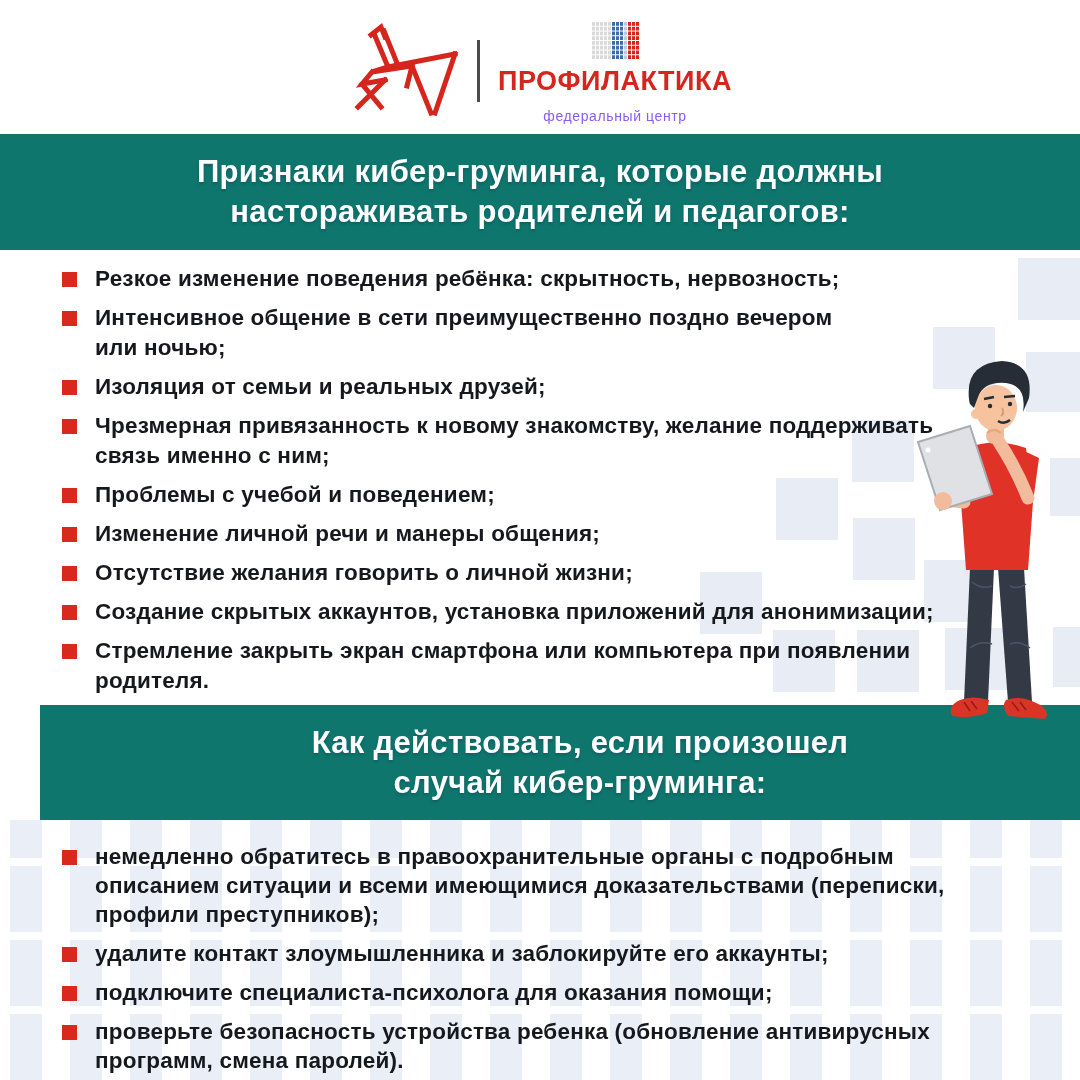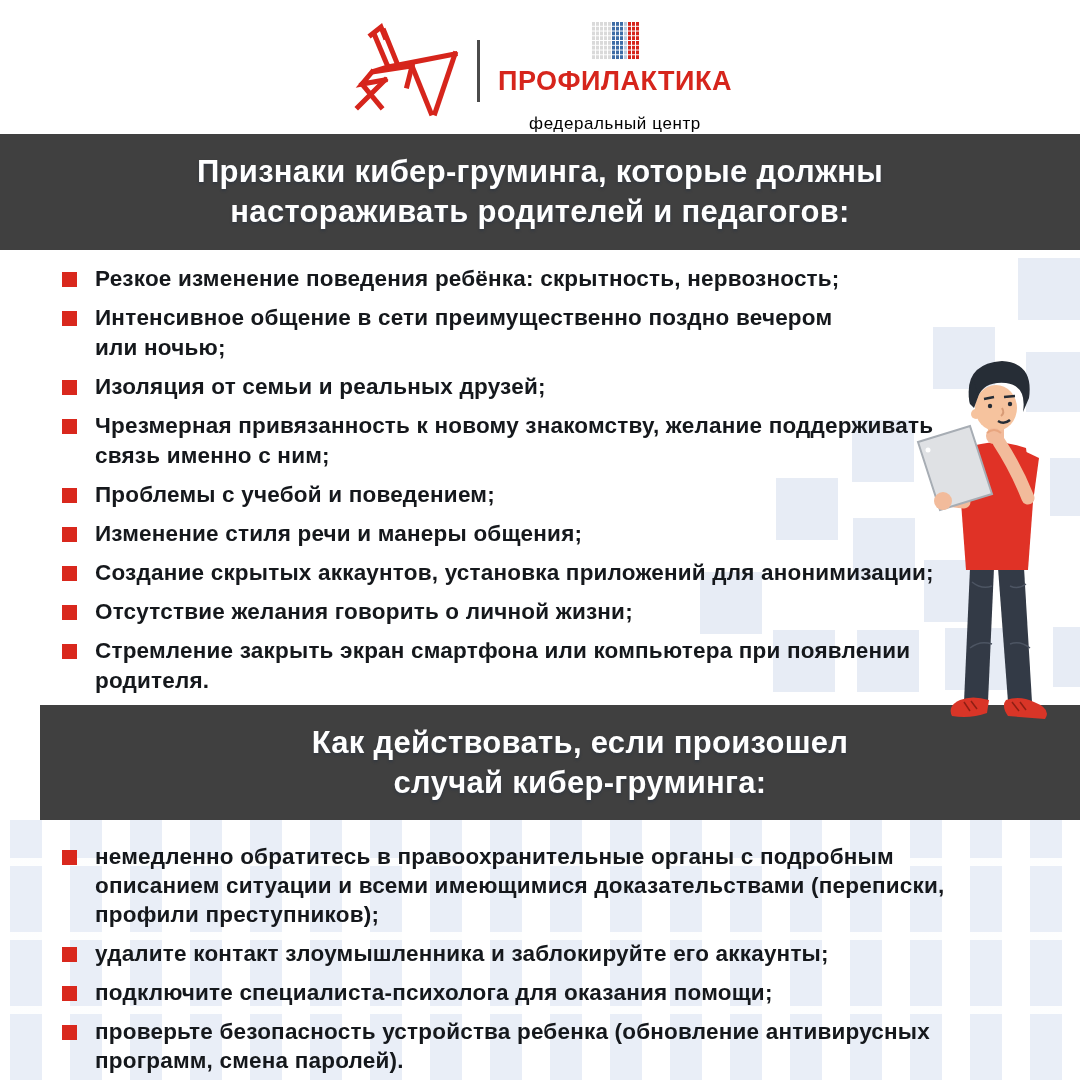--- a/index.html
+++ b/index.html
@@ -20,24 +20,24 @@
   .divider{position:absolute;left:477px;top:40px;width:3px;height:62px;background:#4b4b4b;}
   .brand{position:absolute;left:495px;top:22px;width:240px;text-align:center;}
   .pxgrid{display:flex;width:48px;height:38px;margin:0 auto 6px auto;}
   .px{height:38px;background-image:linear-gradient(0deg,#fff 1px,transparent 1px),
        linear-gradient(90deg,#fff 1px,transparent 1px);background-size:4px 4.75px;}
   .px-grey{width:20px;background-color:#dadada;}
   .px-blue{width:12px;background-color:#3e6da6;}
   .px-lt{width:4px;background-color:#b9cade;}
   .px-red{width:12px;background-color:#d6251c;}
   .brand-name{font-size:27px;font-weight:bold;color:#d6251c;letter-spacing:.5px;line-height:30px;}
-  .brand-sub{font-size:17px;color:#000000;letter-spacing:.6px;margin-top:18px;}
-
-  
-  .banner{position:absolute;left:0;width:1080px;background:#404040;color:#fff;z-index:1;
+  .brand-sub{font-size:14px;color:#8b5cf6;letter-spacing:.6px;margin-top:12px;}
+
+  
+  .banner{position:absolute;left:0;width:1080px;background:#0f766e;color:#fff;z-index:1;
           display:flex;align-items:center;justify-content:center;text-align:center;}
   .banner-1{top:134px;height:116px;}
   .banner-2{top:705px;height:115px;margin-left:40px;}
   .banner-title{font-size:31px;line-height:40px;font-weight:bold;letter-spacing:.3px;
                 white-space:pre-line;text-shadow:0 2px 3px rgba(15,35,70,.28);}
 
   
   .list{position:absolute;left:62px;z-index:1;}
   .list-1{top:252px;width:950px;padding-top:12px;}
   .list-2{top:820px;width:960px;padding-top:22px;}
@@ -125,29 +125,29 @@
         <span class="bullet"></span>
         <span class="item-text">Чрезмерная привязанность к новому знакомству, желание поддерживать
 связь именно с ним;</span>
       </div>
     <div class="item">
         <span class="bullet"></span>
         <span class="item-text">Проблемы с учебой и поведением;</span>
       </div>
     <div class="item">
         <span class="bullet"></span>
-        <span class="item-text">Изменение стиля речи и манеры общения;</span>
+        <span class="item-text">Изменение личной речи и манеры общения;</span>
+      </div>
+    <div class="item">
+        <span class="bullet"></span>
+        <span class="item-text">Отсутствие желания говорить о личной жизни;</span>
       </div>
     <div class="item">
         <span class="bullet"></span>
         <span class="item-text">Создание скрытых аккаунтов, установка приложений для анонимизации;</span>
-      </div>
-    <div class="item">
-        <span class="bullet"></span>
-        <span class="item-text">Отсутствие желания говорить о личной жизни;</span>
       </div>
     <div class="item">
         <span class="bullet"></span>
         <span class="item-text">Стремление закрыть экран смартфона или компьютера при появлении
 родителя.</span>
       </div>
   </div>
 
   <div class="banner banner-2">
     <div class="banner-title">Как действовать, если произошел

